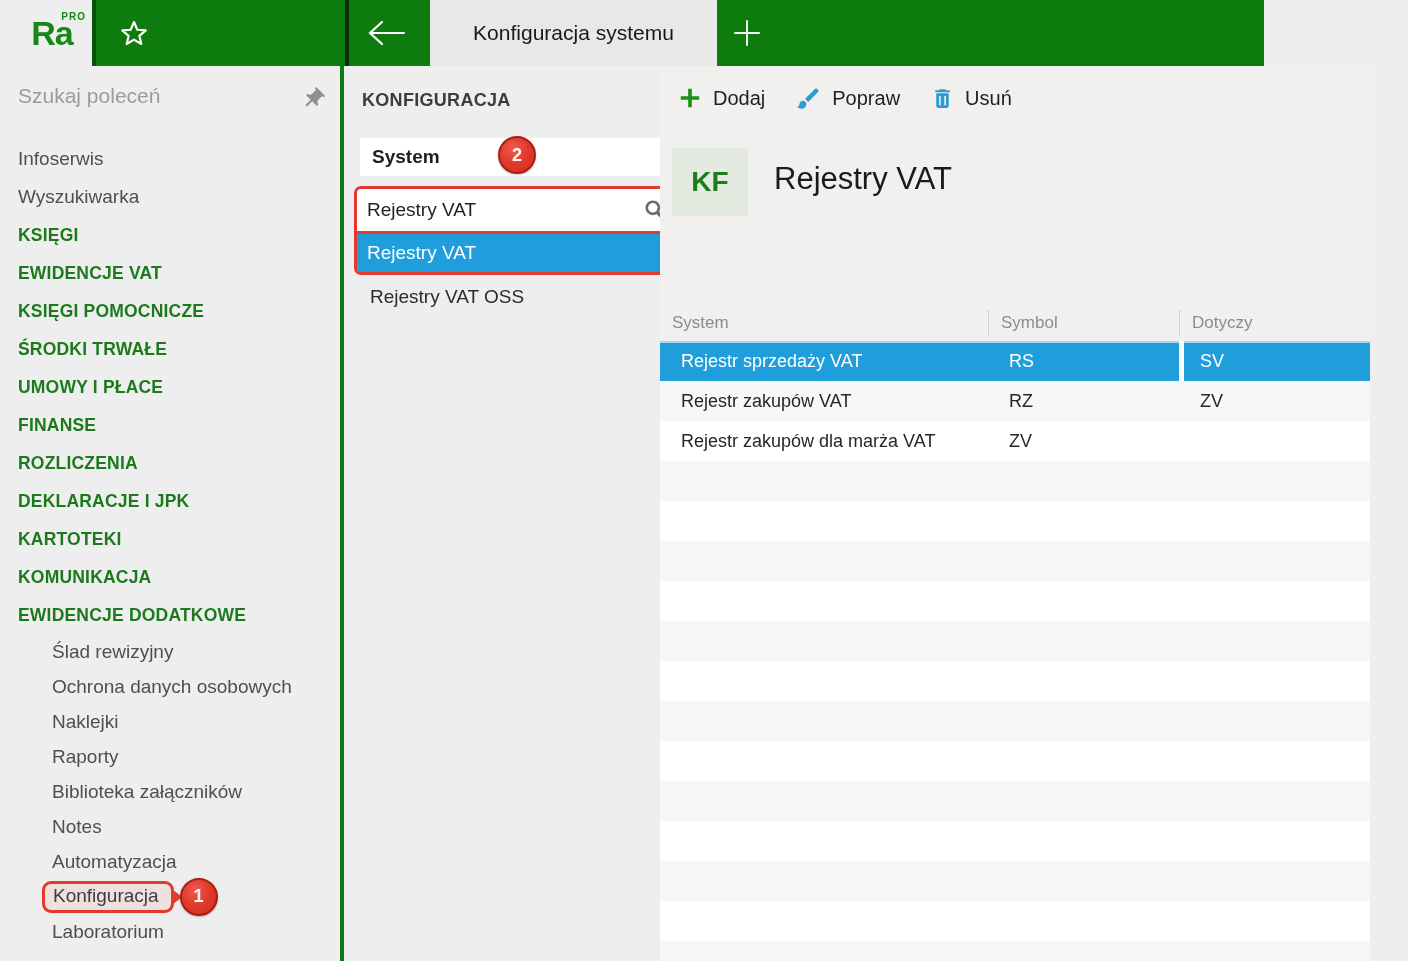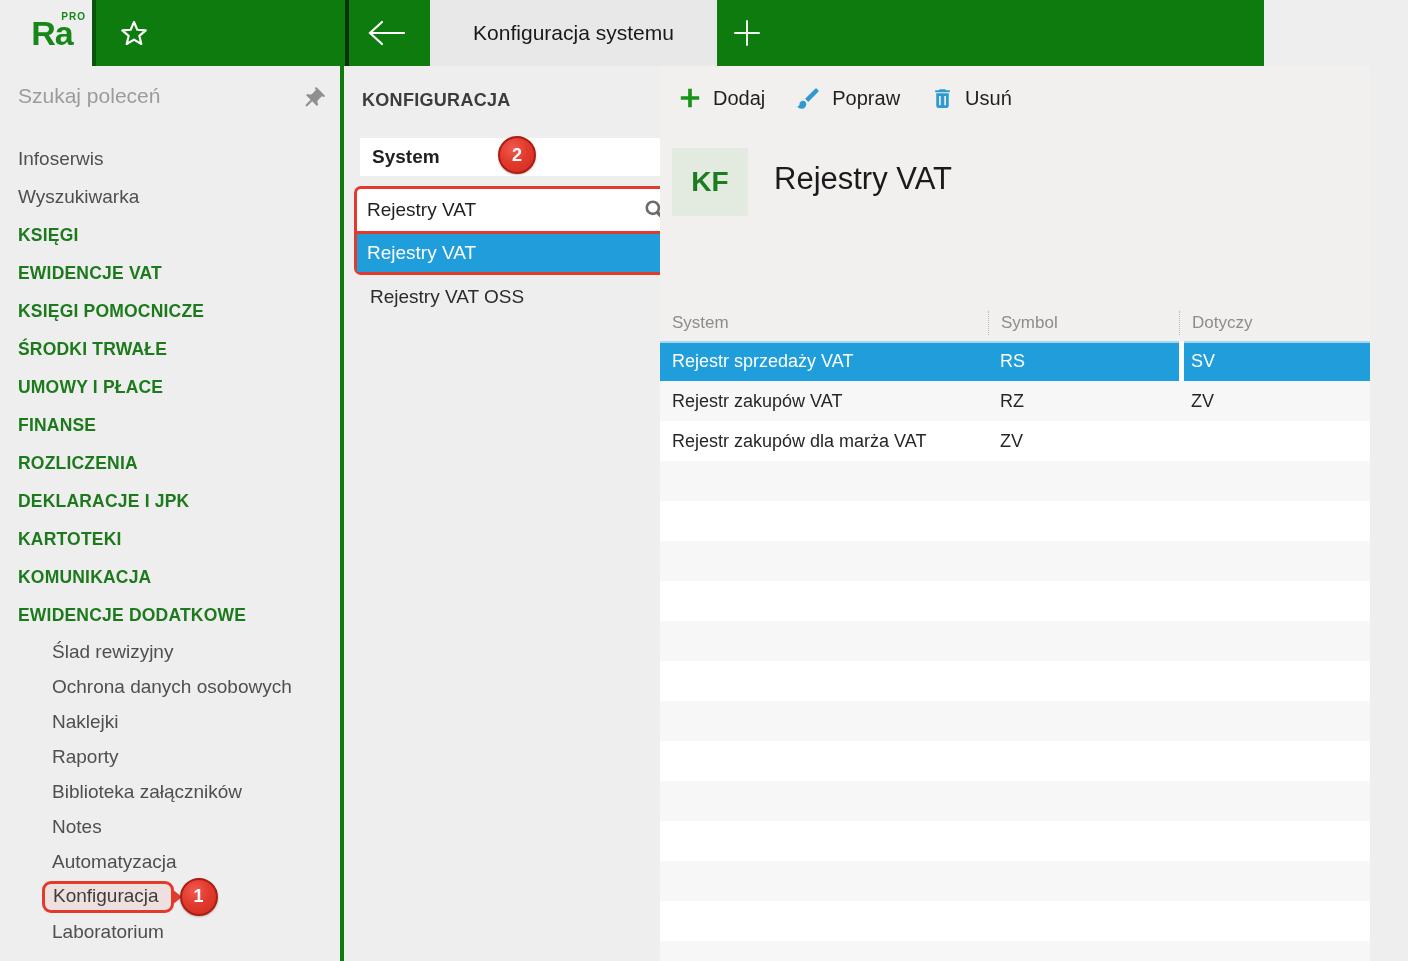--- a/index.html
+++ b/index.html
@@ -67,21 +67,21 @@
   .kf-badge { position:absolute; left:12px; top:82px; width:76px; height:68px; background:#e3eae0;
               display:flex; align-items:center; justify-content:center; font-size:28px; font-weight:bold; color:#1d7c1d; }
   .page-title { position:absolute; left:114px; top:95px; font-size:31px; color:#1a1a1a; }
 
   .table { position:absolute; left:0; top:239px; width:710px; height:656px; overflow:hidden; }
   .thead { display:flex; height:36px; align-items:center; }
   .th { font-size:17px; color:#8c8c8c; padding-left:12px; height:24px; display:flex; align-items:center; }
   .th:nth-child(2), .th:nth-child(3) { border-left:1px dotted #b9b9b9; }
   .tr { display:flex; height:40px; align-items:center; background:#fff; cursor:pointer; }
   .tr:nth-child(even) { background:#f7f7f7; }
-  .td { font-size:18px; color:#262626; padding-left:12px; height:100%; display:flex; align-items:center; }
+  .td { font-size:18px; color:#262626; padding-left:21px; height:100%; display:flex; align-items:center; }
   .tr.selected { background:#1f9edb; box-shadow:inset 0 2px 0 #a5d8f0; }
   .tr.selected .td { color:#fff; }
   .tr.selected .td.c2 { box-shadow:inset 5px 0 0 #fbfbfb; }
   .c0 { width:328px; } .c1 { width:191px; } .c2 { width:191px; }
 </style>
 </head>
 <body>
 
 <div class="app">
 

